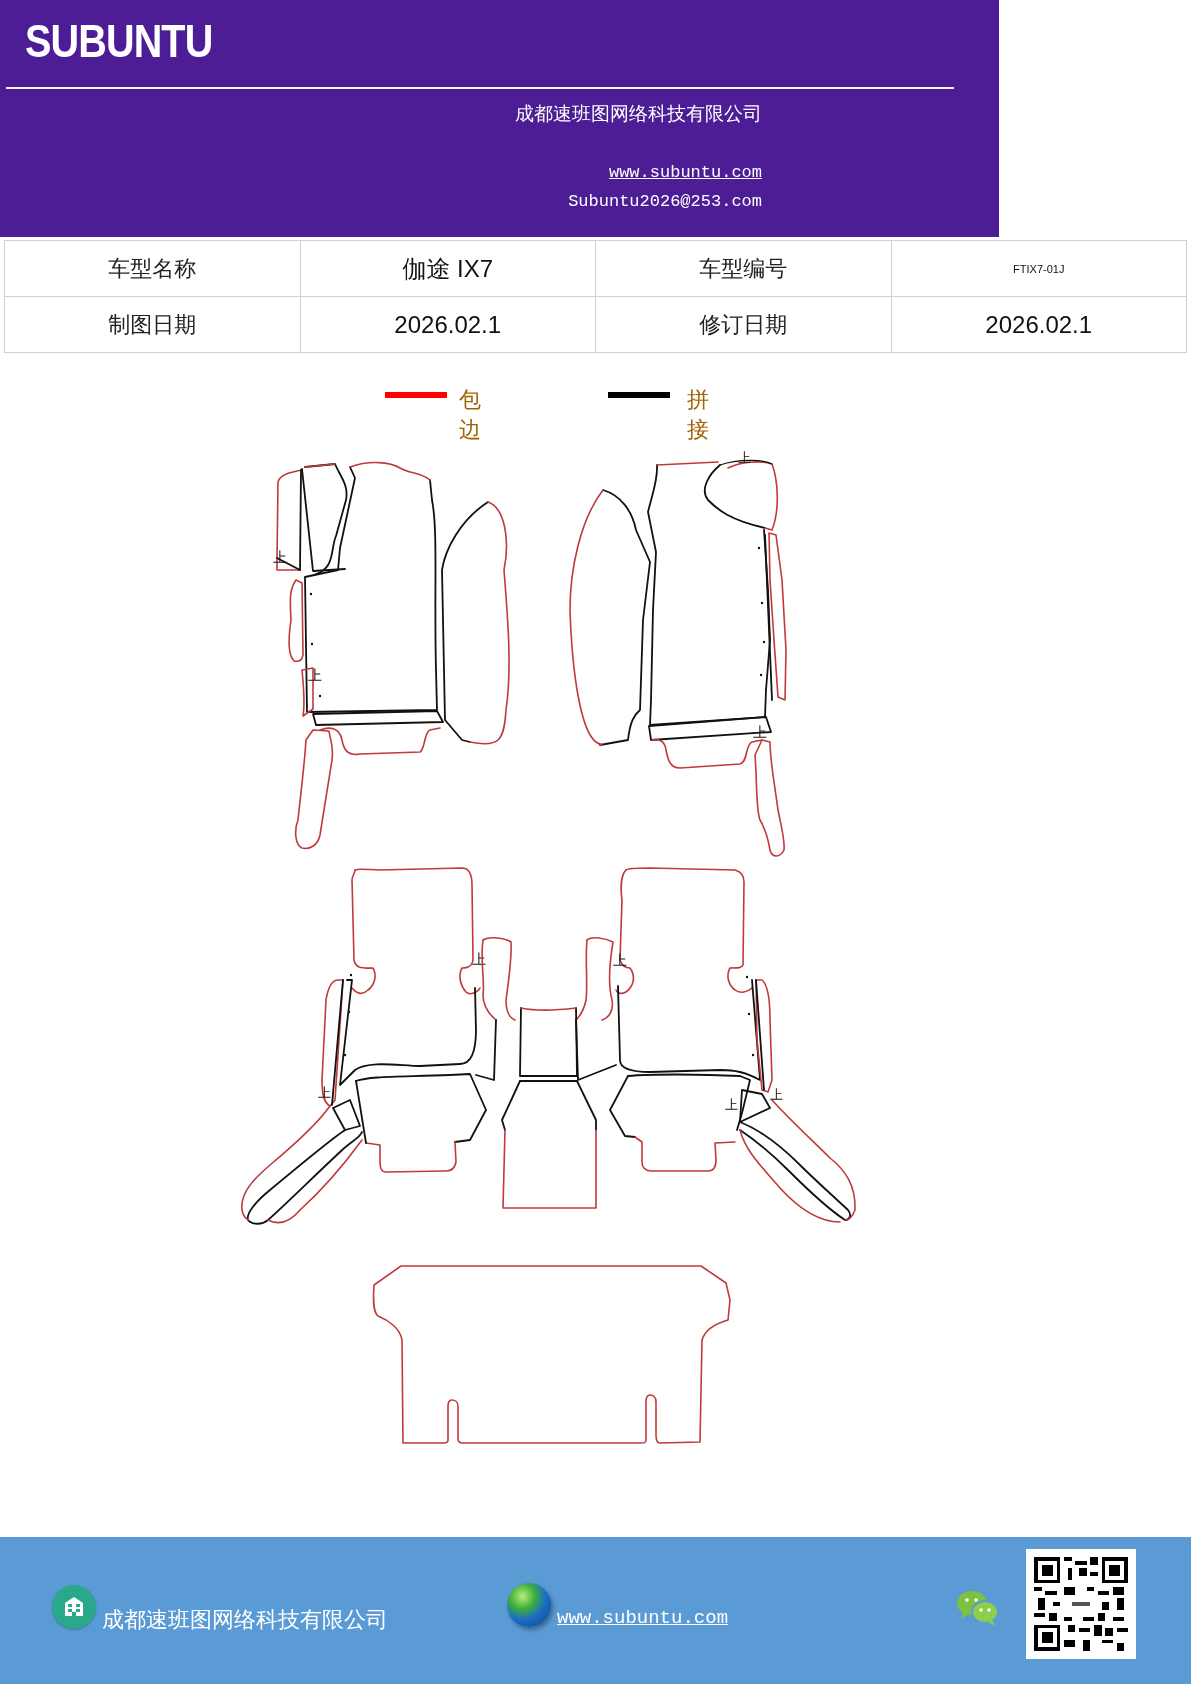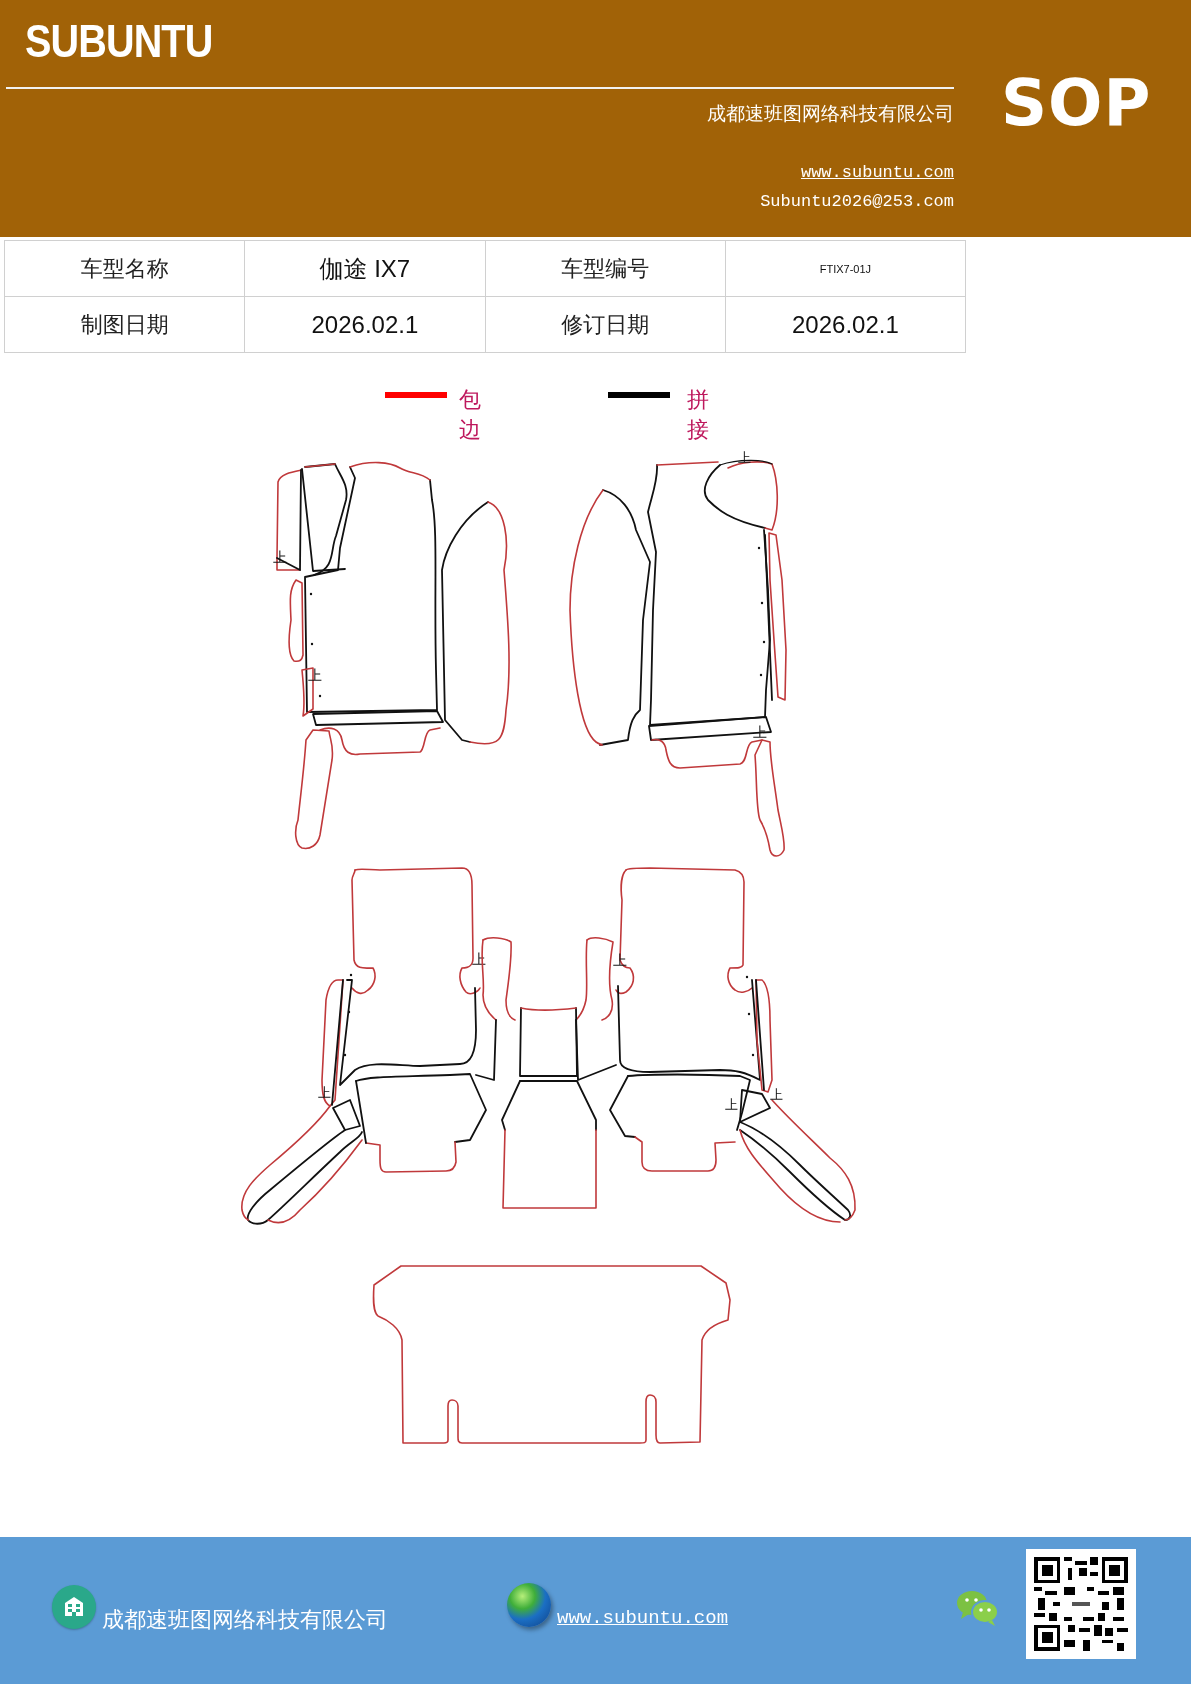--- a/index.html
+++ b/index.html
@@ -1,39 +1,39 @@
 <!DOCTYPE html>
 <html><head>
 <meta charset="utf-8">
 <style>
   * { box-sizing: border-box; margin: 0; padding: 0; }
   html, body { width: 1191px; height: 1684px; background: #ffffff; overflow: hidden; }
   body { position: relative; font-family: "DejaVu Sans", sans-serif; color: #222; }
 
   
-  .header { position: absolute; left: 0; top: 0; width: 1191px; height: 237px; background: #a16207; }
+  .header { position: absolute; left: 0; top: 0; width: 999px; height: 237px; background: #4c1d95; }
   .brand { position: absolute; left: 25px; top: 14px; font-family: "Liberation Sans", sans-serif; font-weight: bold; font-size: 46px; color: #fff; letter-spacing: -1px; transform: scaleX(0.86); transform-origin: left top; }
   .header-rule { position: absolute; left: 6px; top: 87px; width: 948px; height: 2px; background: #f2f2f2; }
   .doc-title { position: absolute; left: 29px; top: 142px; font-family: "DejaVu Serif", serif; font-size: 34px; color: #fff; }
   .company { position: absolute; right: 237px; top: 101px; font-family: "DejaVu Serif", serif; font-size: 19px; color: #fff; }
   .website { position: absolute; right: 237px; top: 163px; font-family: "Liberation Mono", monospace; font-size: 17px; color: #fff; text-decoration: underline; }
   .email { position: absolute; right: 237px; top: 192px; font-family: "Liberation Mono", monospace; font-size: 17px; color: #fff; }
   .sop { position: absolute; left: 1001px; top: 66px; font-family: "DejaVu Sans", sans-serif; font-weight: bold; font-size: 64px; color: #fff; letter-spacing: 1px; }
 
   
-  .info-table { position: absolute; left: 4px; top: 240px; width: 962px; border-collapse: collapse; }
+  .info-table { position: absolute; left: 4px; top: 240px; width: 1183px; border-collapse: collapse; }
   .info-table td { border: 1.5px solid #d0d0d0; height: 56px; width: 25%; text-align: center; vertical-align: middle; font-size: 20px; }
   .info-table td.label { font-family: "DejaVu Serif", serif; font-size: 22px; color: #222; }
   .info-table td.value { font-family: "Liberation Sans", sans-serif; font-size: 24px; color: #111; }
   .info-table td.value.small { font-size: 11px; }
 
   
   .legend { position: absolute; top: 385px; height: 40px; }
   .legend-line { position: absolute; top: 7px; width: 62px; height: 6px; }
-  .legend-label { position: absolute; top: 0; font-family: "DejaVu Serif", serif; font-size: 22px; color: #be185d; }
+  .legend-label { position: absolute; top: 0; font-family: "DejaVu Serif", serif; font-size: 22px; color: #a16207; }
 
   
   .diagram { position: absolute; left: 0; top: 440px; width: 1191px; height: 1020px; }
   .diagram svg { width: 1191px; height: 1020px; }
 
   
   .footer { position: absolute; left: 0; top: 1537px; width: 1191px; height: 147px; background: #5b9bd5; }
   .footer-company-icon { position: absolute; left: 52px; top: 48px; width: 44px; height: 44px; border-radius: 50%; background: #2aa88a; box-shadow: 0 1px 2px rgba(0,0,0,0.25); }
   .footer-company { position: absolute; left: 102px; top: 68px; font-family: "DejaVu Serif", serif; font-size: 22px; color: #fff; }
   .footer-globe { position: absolute; left: 507px; top: 46px; width: 44px; height: 44px; border-radius: 50%; background: radial-gradient(circle at 35% 30%, #b6ef7a 0%, #3fae3a 30%, #1b6fc4 55%, #0e3f86 100%); box-shadow: 2px 3px 4px rgba(0,0,0,0.35); }

